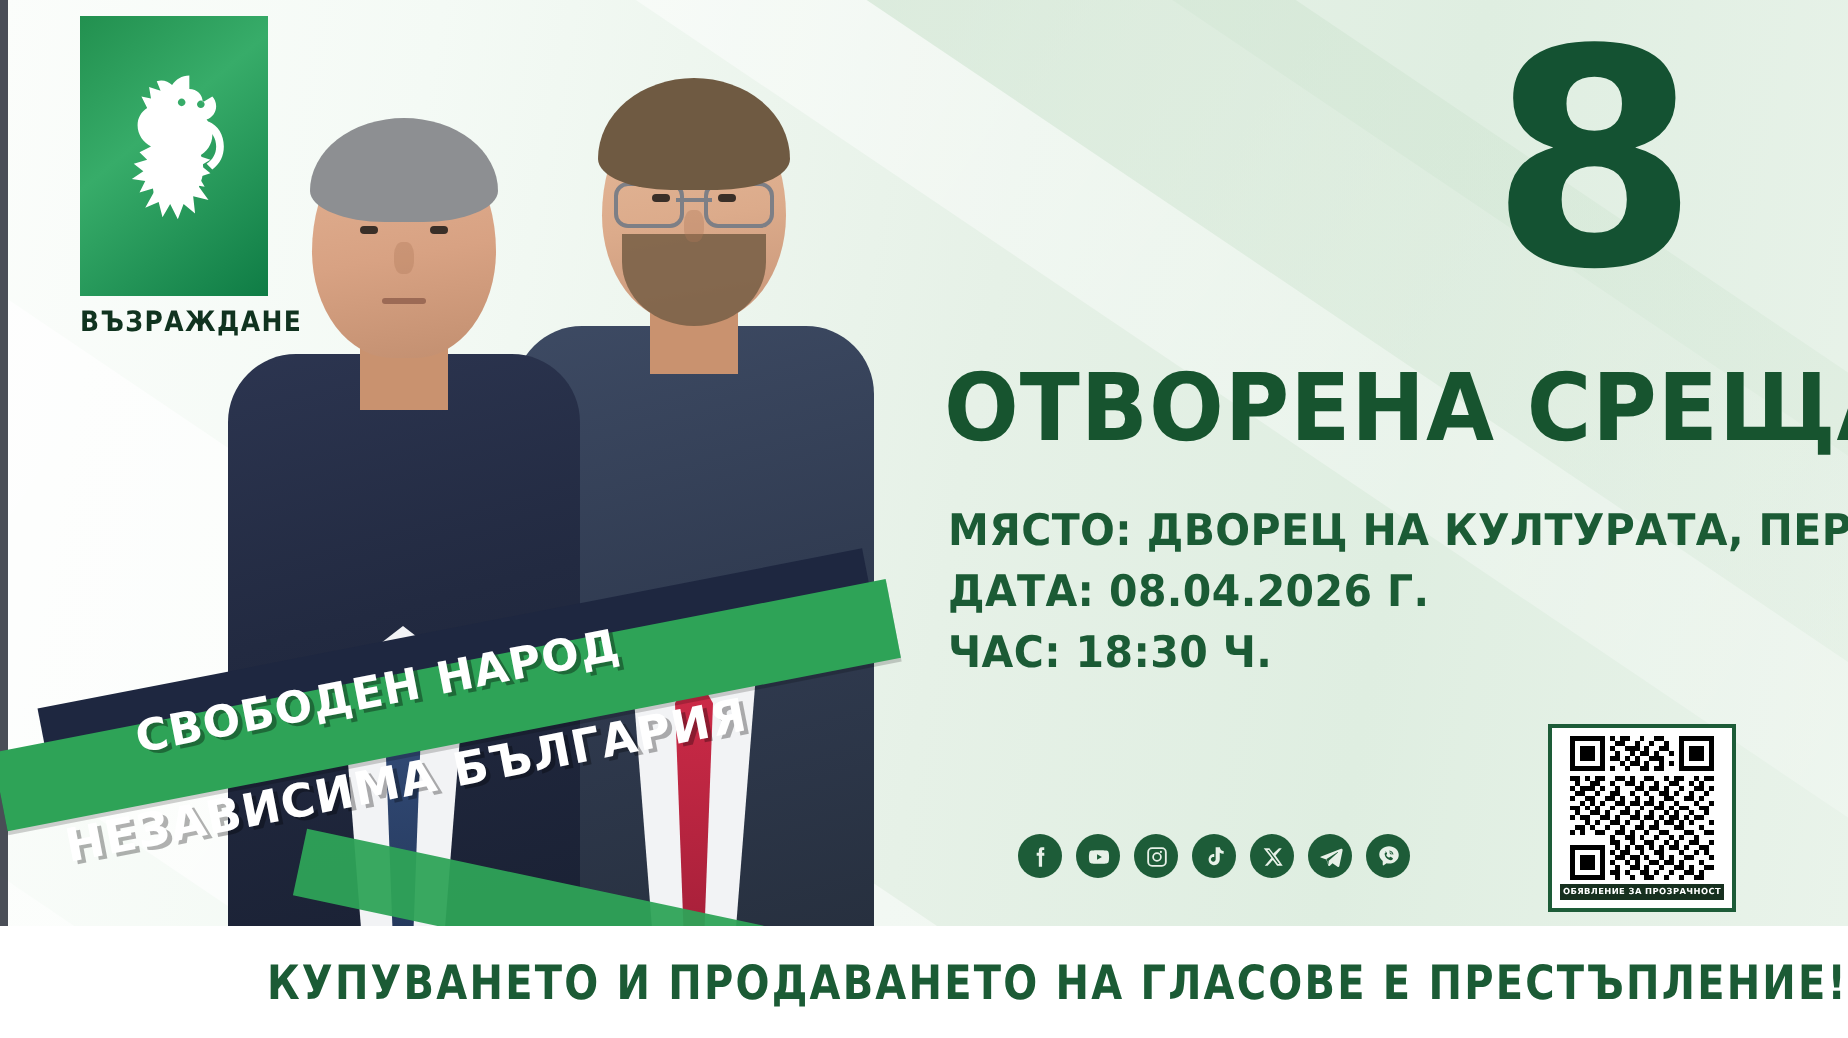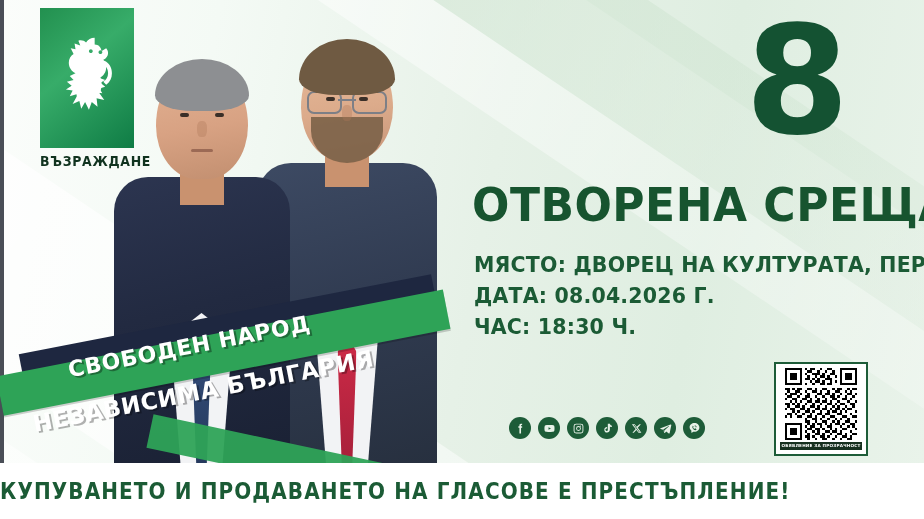--- a/index.html
+++ b/index.html
@@ -145,21 +145,21 @@
   .qr-cap{
     margin-top:2px;background:#17301f;color:#ffffff;
     font-family:"DejaVu Sans", sans-serif;
     font-size:4.2px;font-weight:700;text-align:center;
     letter-spacing:.2px;padding:2px 0;line-height:1;
   }
 
   
   .footer{
     position:absolute;left:0;top:463px;width:924px;height:56px;
-    background:#ffffff;display:flex;align-items:center;justify-content:flex-start;
+    background:#ffffff;display:flex;align-items:center;justify-content:flex-end;
   }
   .footer-text{
     font-family:"DejaVu Sans", sans-serif;
     font-size:20px;font-weight:700;color:#1b5b35;letter-spacing:1.1px;
     transform:scaleY(1.18);
     white-space:nowrap;
   }
 </style>
 </head>
 <body>

